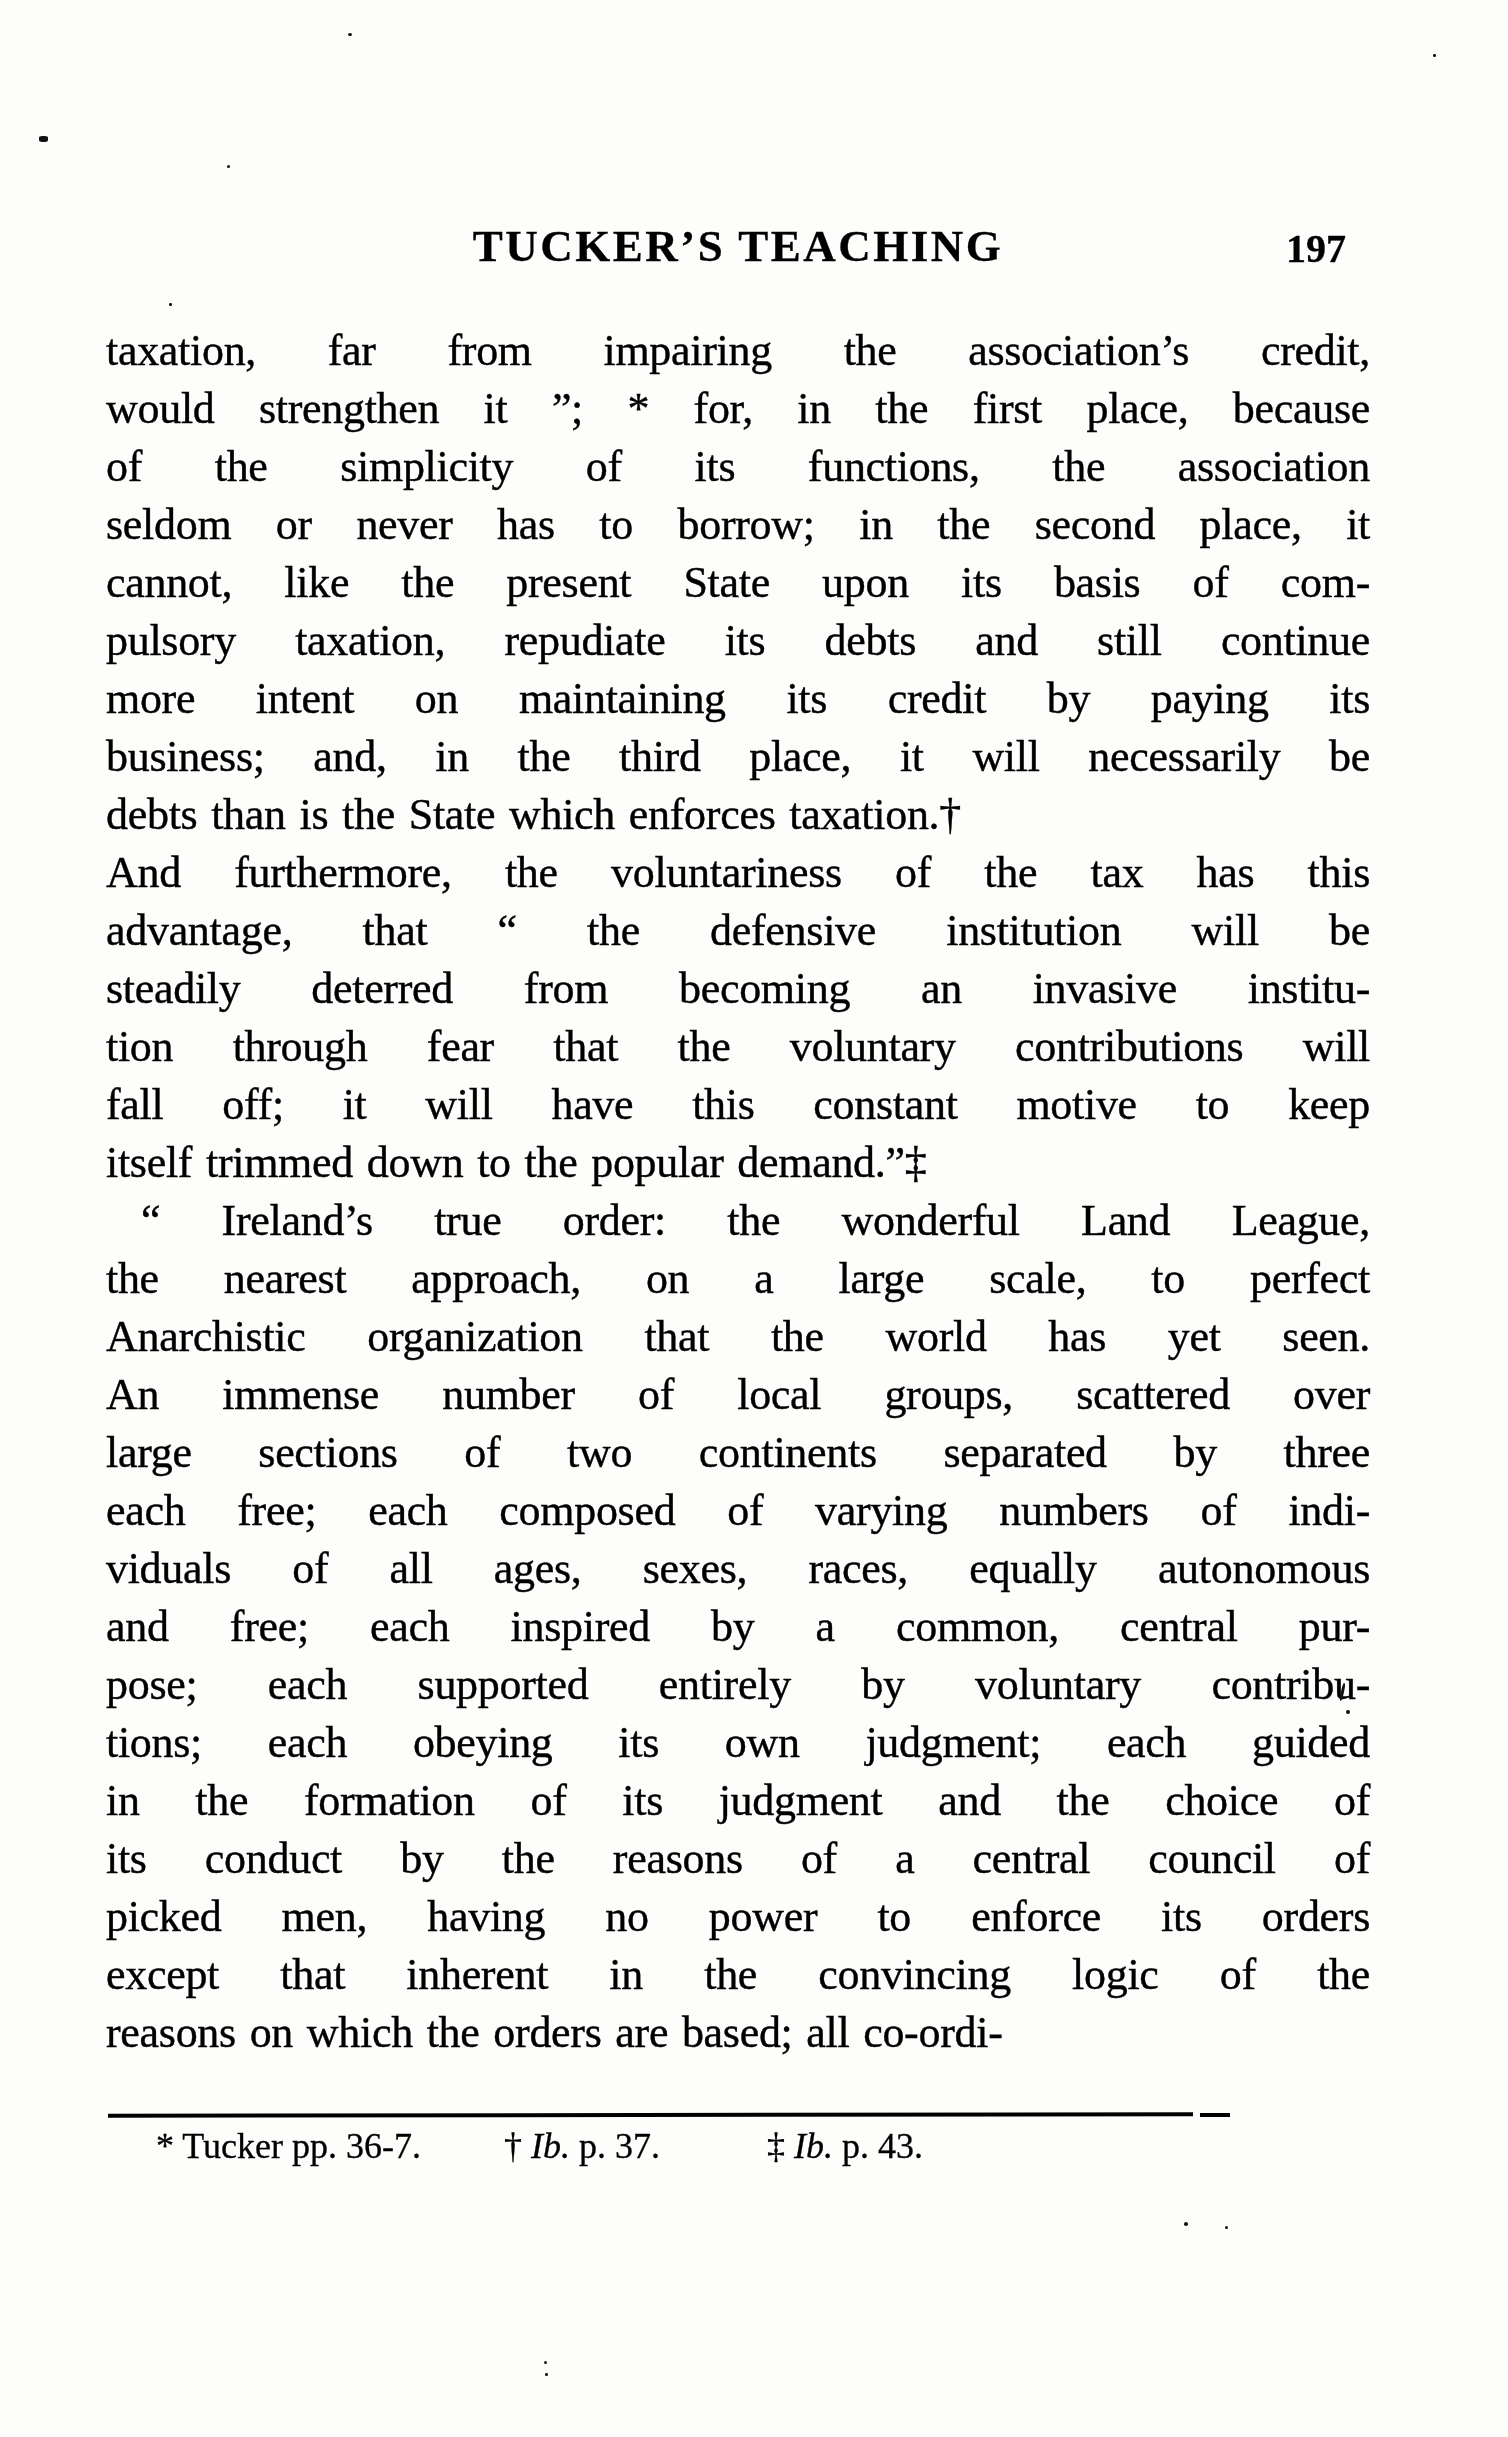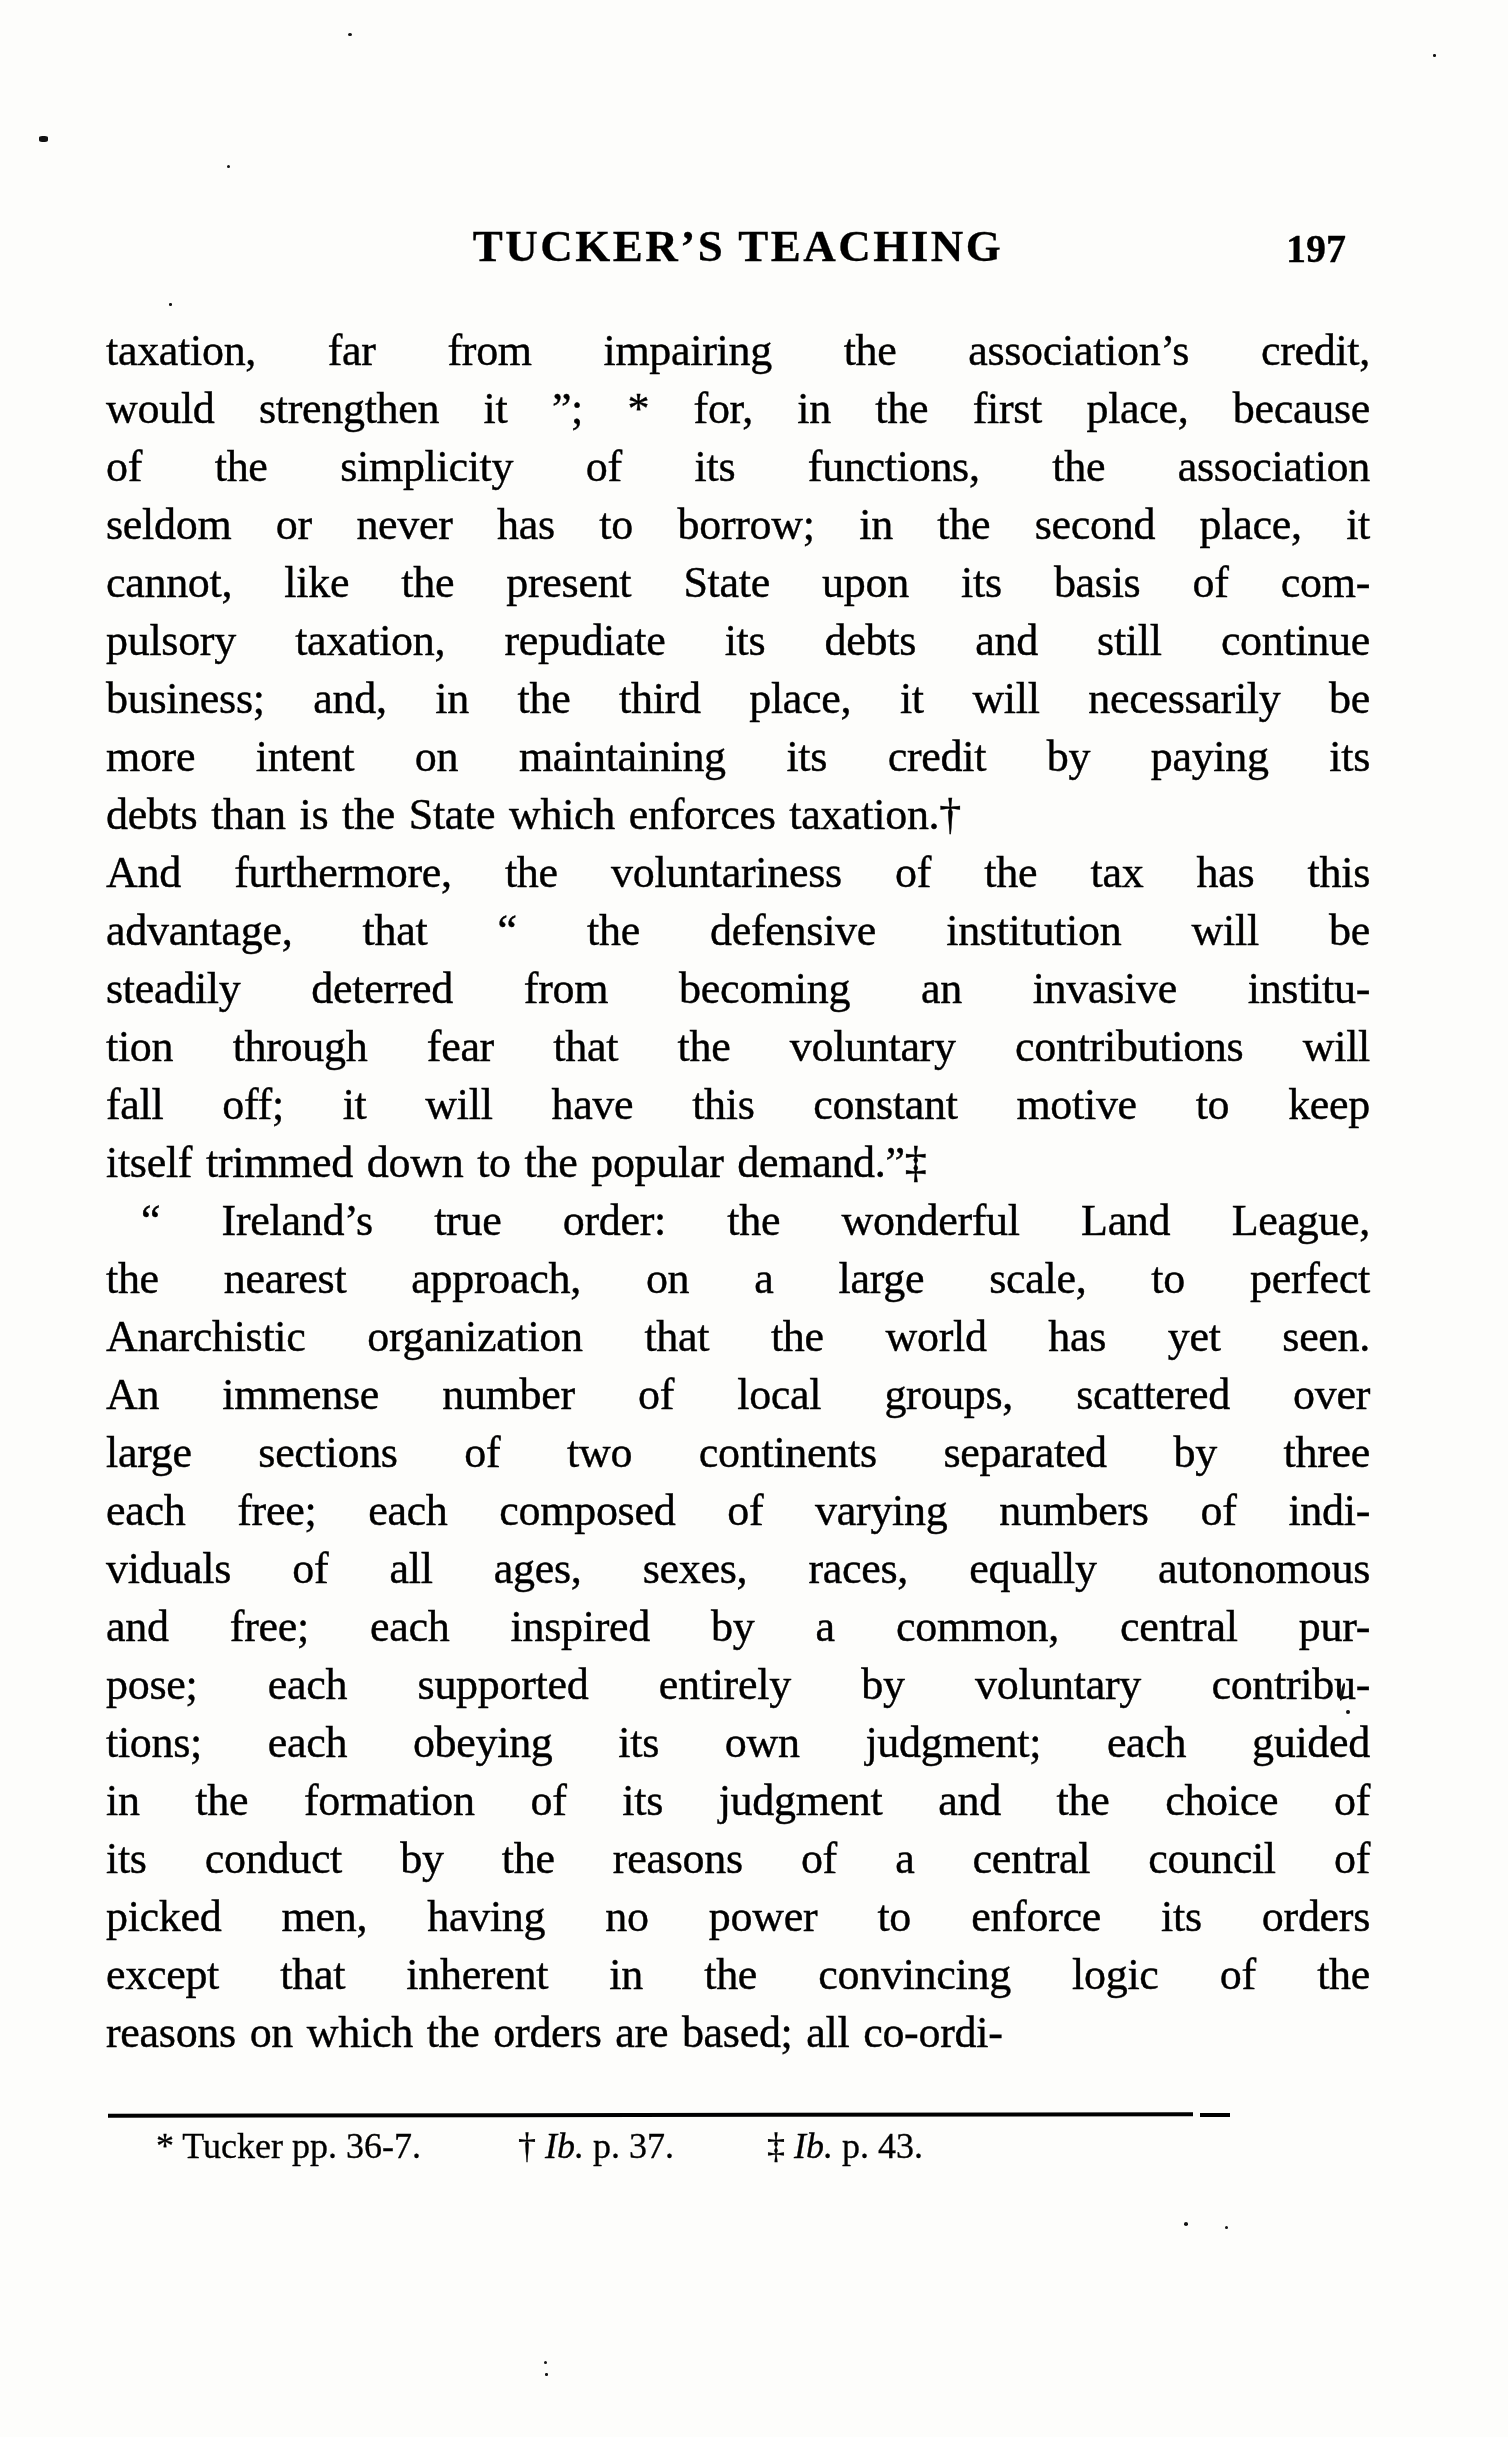--- a/index.html
+++ b/index.html
@@ -62,21 +62,21 @@
   }
   .footnote {
     position: absolute;
     top: 2127px;
     font-size: 36px;
     line-height: 38px;
     -webkit-text-stroke: 0.3px #000;
     white-space: nowrap;
   }
   .fn-1 { left: 156px; }
-  .fn-2 { left: 518px; }
+  .fn-2 { left: 504px; }
   .fn-3 { left: 767px; text-align: right; }
   .footnote i { font-style: italic; }
   .spot {
     position: absolute;
     background: #121212;
     border-radius: 50%;
   }
   .spot.bar { border-radius: 40%; transform: rotate(12deg); }
   .spot.blob { border-radius: 35%; }
 </style>
@@ -88,22 +88,22 @@
   <div class="header-title">TUCKER’S TEACHING</div>
   <div class="page-number">197</div>
 
   <div class="body-text">
     <div class="line">taxation, far from impairing the association’s credit,</div>
     <div class="line">would strengthen it ”; * for, in the first place, because</div>
     <div class="line">of the simplicity of its functions, the association</div>
     <div class="line">seldom or never has to borrow; in the second place, it</div>
     <div class="line">cannot, like the present State upon its basis of com-</div>
     <div class="line">pulsory taxation, repudiate its debts and still continue</div>
+    <div class="line">more intent on maintaining its credit by paying its</div>
     <div class="line">business; and, in the third place, it will necessarily be</div>
-    <div class="line">more intent on maintaining its credit by paying its</div>
     <div class="line short">debts than is the State which enforces taxation.†</div>
     <div class="line">And furthermore, the voluntariness of the tax has this</div>
     <div class="line">advantage, that “ the defensive institution will be</div>
     <div class="line">steadily deterred from becoming an invasive institu-</div>
     <div class="line">tion through fear that the voluntary contributions will</div>
     <div class="line">fall off; it will have this constant motive to keep</div>
     <div class="line short">itself trimmed down to the popular demand.”‡</div>
     <div class="line indent">“ Ireland’s true order: the wonderful Land League,</div>
     <div class="line">the nearest approach, on a large scale, to perfect</div>
     <div class="line">Anarchistic organization that the world has yet seen.</div>

